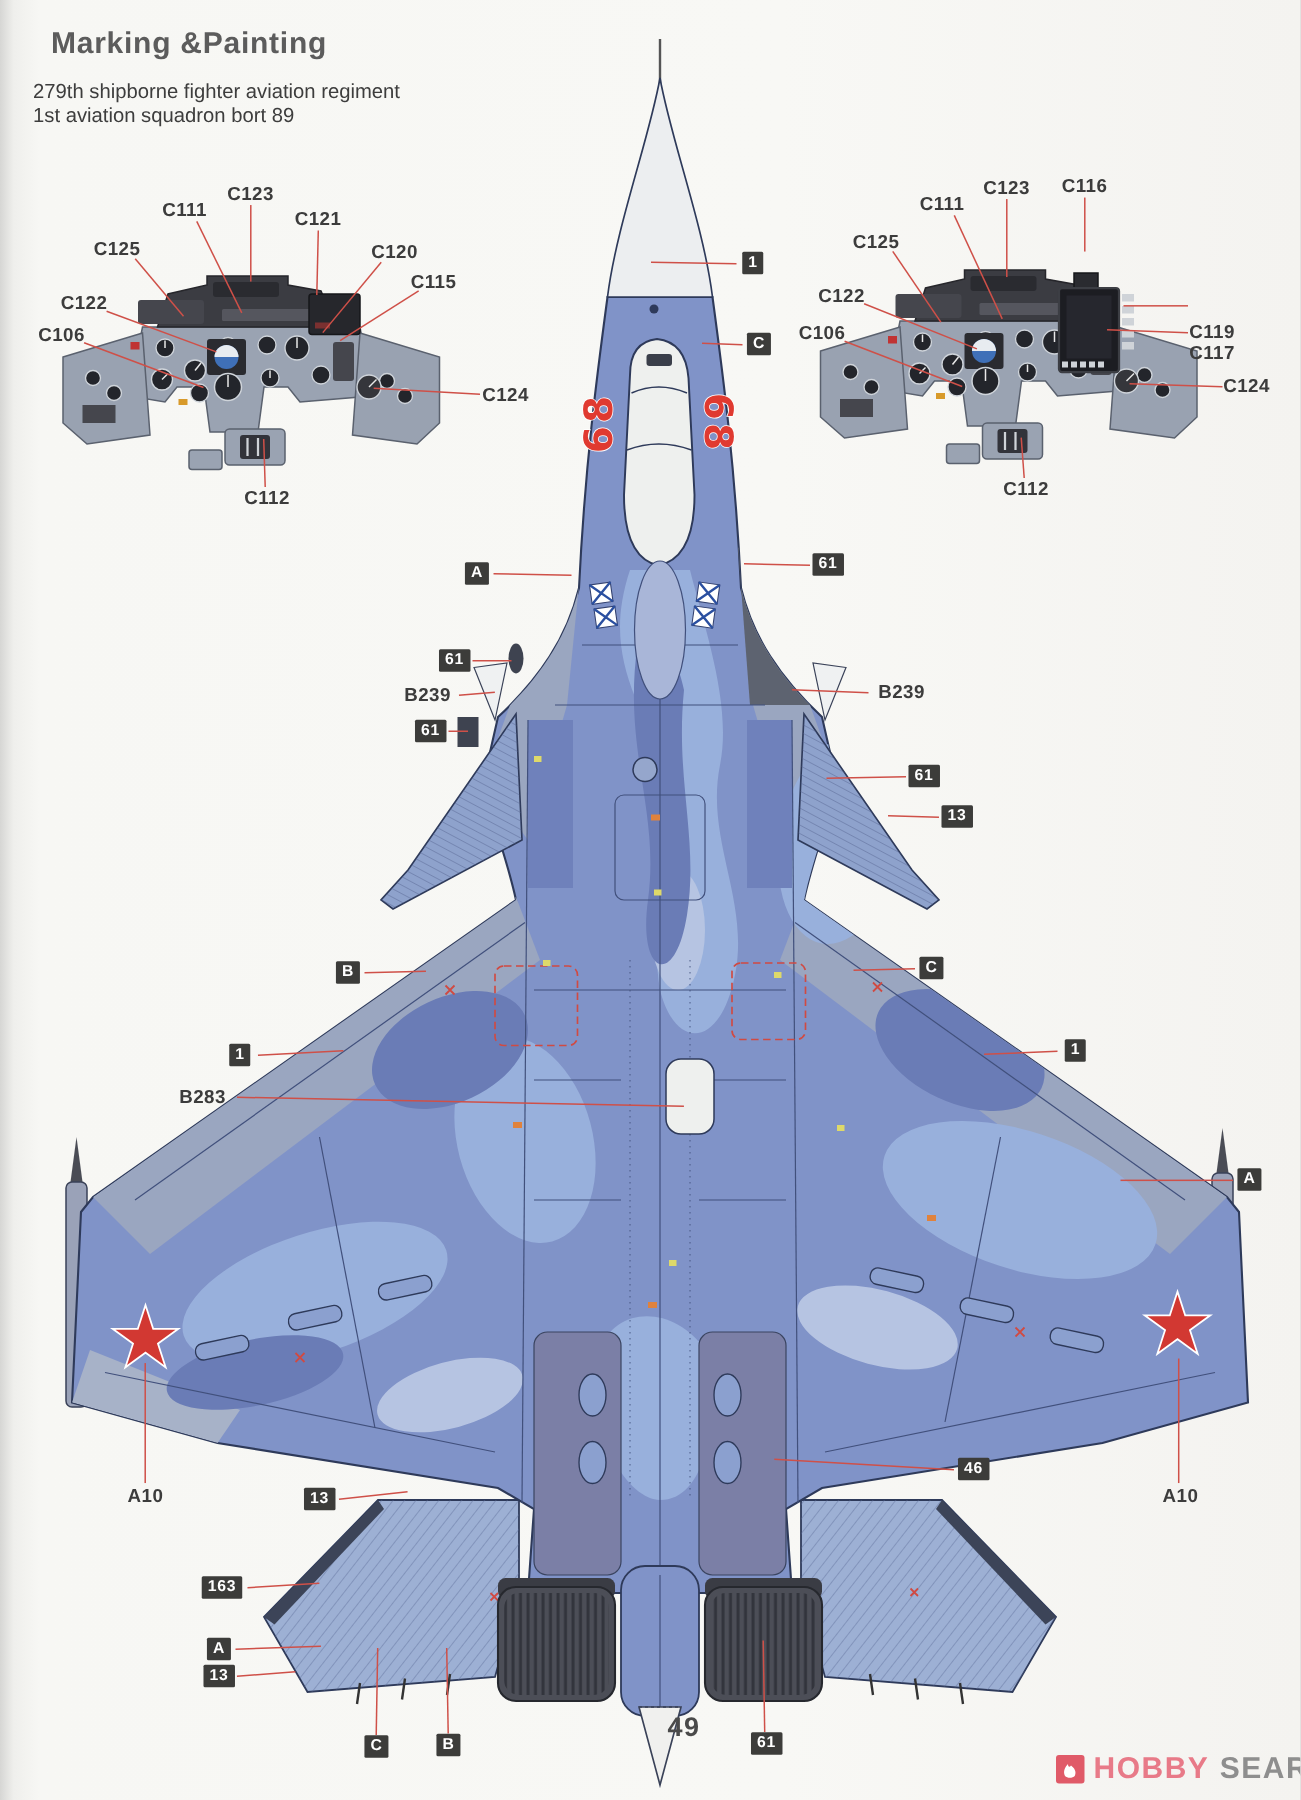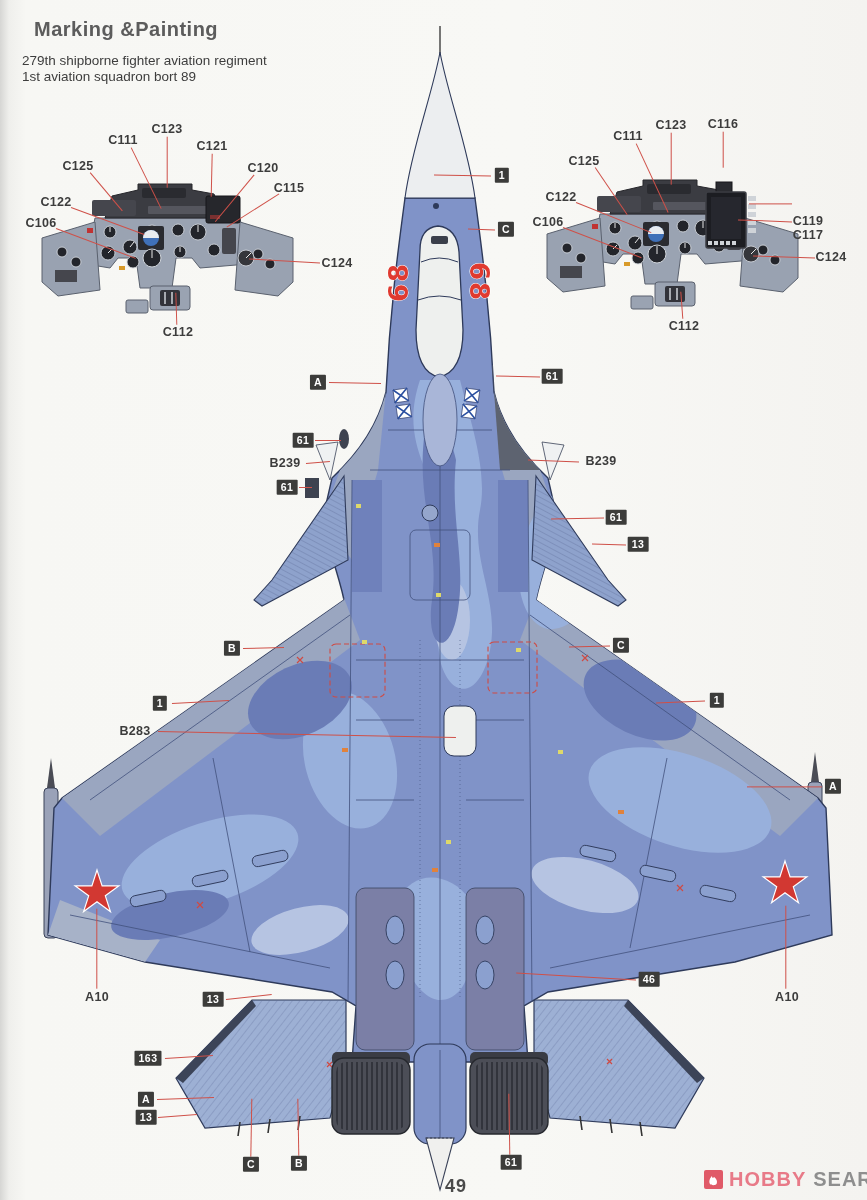--- a/index.html
+++ b/index.html
@@ -12,21 +12,21 @@
   .hdr h1{margin:12px;font-size:20px;font-weight:bold;color:#5c5c5c;letter-spacing:.5px;}
   .hdr .sub{margin-top:4px;font-size:13.5px;font-weight:normal;color:#3d3d3d;line-height:15.5px;}
   
   .callout{position:absolute;transform:translate(-50%,-50%);white-space:nowrap;z-index:5;}
   .callout.box{background:#3c3c3a;color:#fff;font-size:10.5px;font-weight:bold;
                padding:1px 4px 1.5px 4px;border-radius:1px;letter-spacing:.5px;}
   .callout.text{color:#3c3c3c;font-size:12.5px;font-weight:bold;letter-spacing:.3px;}
   .leader{position:absolute;height:1.4px;background:var(--leader,#cf5048);
           transform-origin:0 50%;z-index:4;}
   
-  #pageno{position:absolute;left:456px;top:1186px;transform:translate(-50%,-50%);
+  #pageno{position:absolute;left:456px;top:1152px;transform:translate(-50%,-50%);
           font-size:18px;font-weight:bold;color:#4a4a4a;letter-spacing:1px;}
   
   #brand{position:absolute;left:704px;top:1168px;display:flex;align-items:center;z-index:6;}
   #brand .mark{width:19px;height:19px;background:#e05a68;border-radius:2px;margin-right:6px;
                display:flex;align-items:center;justify-content:center;}
   #brand .mark svg{display:block;}
   #brand .hobby{color:#e87a88;font-size:20px;font-weight:bold;letter-spacing:1px;margin-right:7px;}
   #brand .search{color:#8e8e8e;font-size:20px;font-weight:bold;letter-spacing:1px;}
 </style>
 </head>

